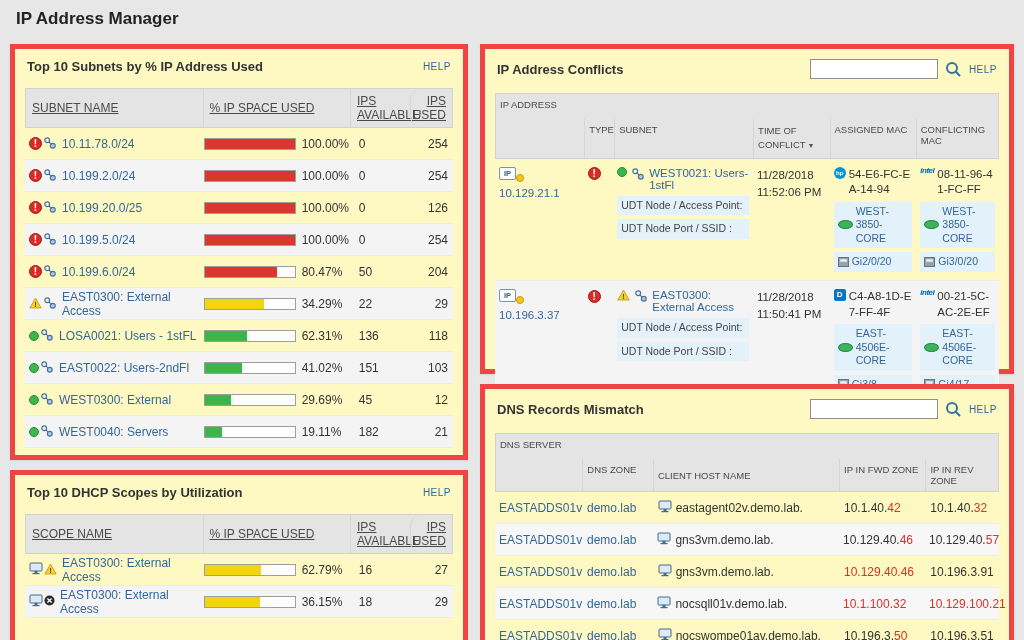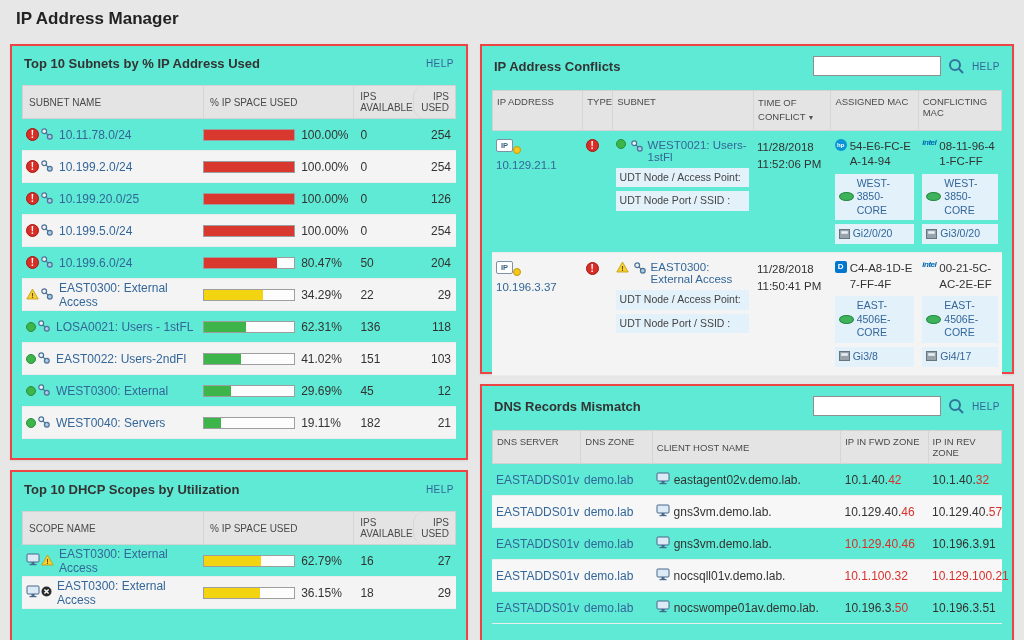--- a/index.html
+++ b/index.html
@@ -3,36 +3,36 @@
 <meta charset="utf-8">
 <style>
   html,body{margin:0;padding:0;}
   body{
     width:1024px;height:640px;overflow:hidden;position:relative;
     background:#e7e7e7;color:#333;
     font-family:"Liberation Sans", sans-serif;font-size:12px;
   }
   .page-title{position:absolute;top:9px;left:16px;font-size:17px;font-weight:bold;color:#222;}
 
-  .panel{position:absolute;background:#5eead4;border:2px solid #ef4444;box-sizing:border-box;box-shadow:0 1px 2px rgba(0,0,0,.08);}
+  .panel{position:absolute;background:#fef9c3;border:5px solid #ef4444;box-sizing:border-box;box-shadow:0 1px 2px rgba(0,0,0,.08);}
   #panel-subnets{left:10px;top:44px;width:458px;height:416px;}
   #panel-dhcp{left:10px;top:470px;width:458px;height:176px;}
   #panel-conflicts{left:480px;top:44px;width:534px;height:330px;}
   #panel-dns{left:480px;top:384px;width:534px;height:262px;}
 
   .panel-head{display:flex;align-items:center;justify-content:space-between;padding:10px 12px 8px 12px;}
   .panel-title{font-weight:bold;font-size:13px;color:#333;}
   .head-right{display:flex;align-items:center;gap:7px;}
   .help-link{color:#336699;font-size:10px;letter-spacing:.5px;text-decoration:none;cursor:pointer;}
   .search-input{width:118px;height:18px;border:1px solid #8f8f8f;background:#fff;font-family:"Liberation Sans",sans-serif;font-size:11px;padding:0 4px;}
   .search-btn{display:inline-flex;align-items:center;cursor:pointer;}
 
   
   .t-head{display:flex;background:#e4e4e4;border:1px solid #d2d2d2;margin:6px 10px 0 10px;align-items:stretch;box-sizing:border-box;}
-  .t-head .col{font-size:10px;color:#4a4a4a;padding:5px 6px;box-sizing:border-box;display:flex;align-items:center;}
+  .t-head .col{font-size:12px;color:#4a4a4a;padding:5px 6px;box-sizing:border-box;display:flex;align-items:center;text-decoration:underline;}
   .t-head .col + .col{border-left:1px solid #d6d6d6;}
   .t-row{display:flex;align-items:center;margin:0 10px;border-bottom:1px solid #ececec;min-height:32px;box-sizing:border-box;}
   .t-row.alt{background:#f4f4f4;}
   .c-name{width:182px;display:flex;align-items:center;gap:5px;padding-left:4px;box-sizing:border-box;}
   .c-used{width:152px;display:flex;align-items:center;box-sizing:border-box;}
   .c-avail{width:60px;padding-left:6px;box-sizing:border-box;}
   .c-ipsused{width:42px;text-align:right;padding-right:5px;box-sizing:border-box;justify-content:flex-end;}
   .t-head .c-ipsused{display:flex;text-align:right;border-radius:11px;}
 
   .lnk{color:#336699;text-decoration:none;cursor:pointer;}
@@ -53,21 +53,21 @@
   .ic-dot-yellow{width:8px;height:8px;border-radius:50%;background:#f7c61d;border:1px solid #c69a06;box-sizing:border-box;margin-left:-4px;margin-top:7px;}
   .ic-node-up{width:15px;height:9px;border-radius:50%;background:#3db35b;border:1px solid #268a41;box-sizing:border-box;}
   .ic-vendor-hp{width:12px;height:12px;border-radius:50%;background:#0a96d6;color:#fff;font-size:6px;font-weight:bold;text-align:center;line-height:12px;}
   .ic-vendor-intel{color:#0068b5;font-size:8px;font-weight:bold;font-style:italic;letter-spacing:-.5px;}
   .ic-vendor-dell{width:12px;height:12px;background:#0076ce;color:#fff;font-size:8px;font-weight:bold;text-align:center;line-height:12px;border-radius:2px;}
   .ic-cluster{display:inline-flex;align-items:center;gap:1px;flex:none;}
 
   
   .c-headrow{display:flex;background:#e4e4e4;border:1px solid #d2d2d2;margin:6px 10px 0 10px;box-sizing:border-box;}
   .c-headrow .ch{font-size:9.5px;color:#4a4a4a;padding:5px 4px;box-sizing:border-box;}
-  .c-headrow .ch + .ch{border-left:1px solid #d6d6d6;}
+  .c-headrow .ch + .ch{border-left:1px solid #d6d6d6;margin-top:25px;}
   .c-row{display:flex;margin:0 10px;padding:8px 0;border-bottom:1px solid #ececec;box-sizing:border-box;}
   .c-row.alt{background:#f4f4f4;}
   .ccol{box-sizing:border-box;padding:0 4px;font-size:11.5px;}
   .ccol-ip{width:90px;}
   .ccol-type{width:30px;}
   .ccol-subnet{width:142px;}
   .ccol-time{width:78px;line-height:1.5;}
   .ccol-assigned{width:88px;}
   .ccol-conflicting{width:84px;}
   .icons-line{display:flex;align-items:flex-start;gap:4px;margin-bottom:5px;}

